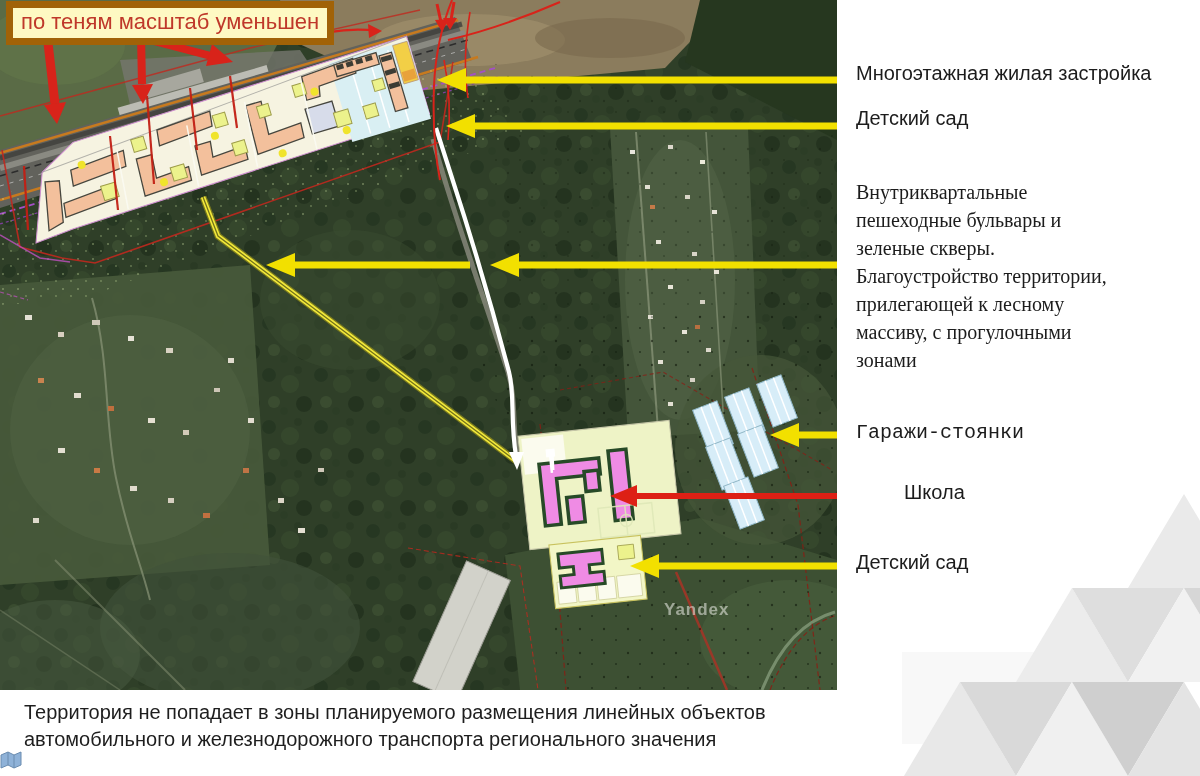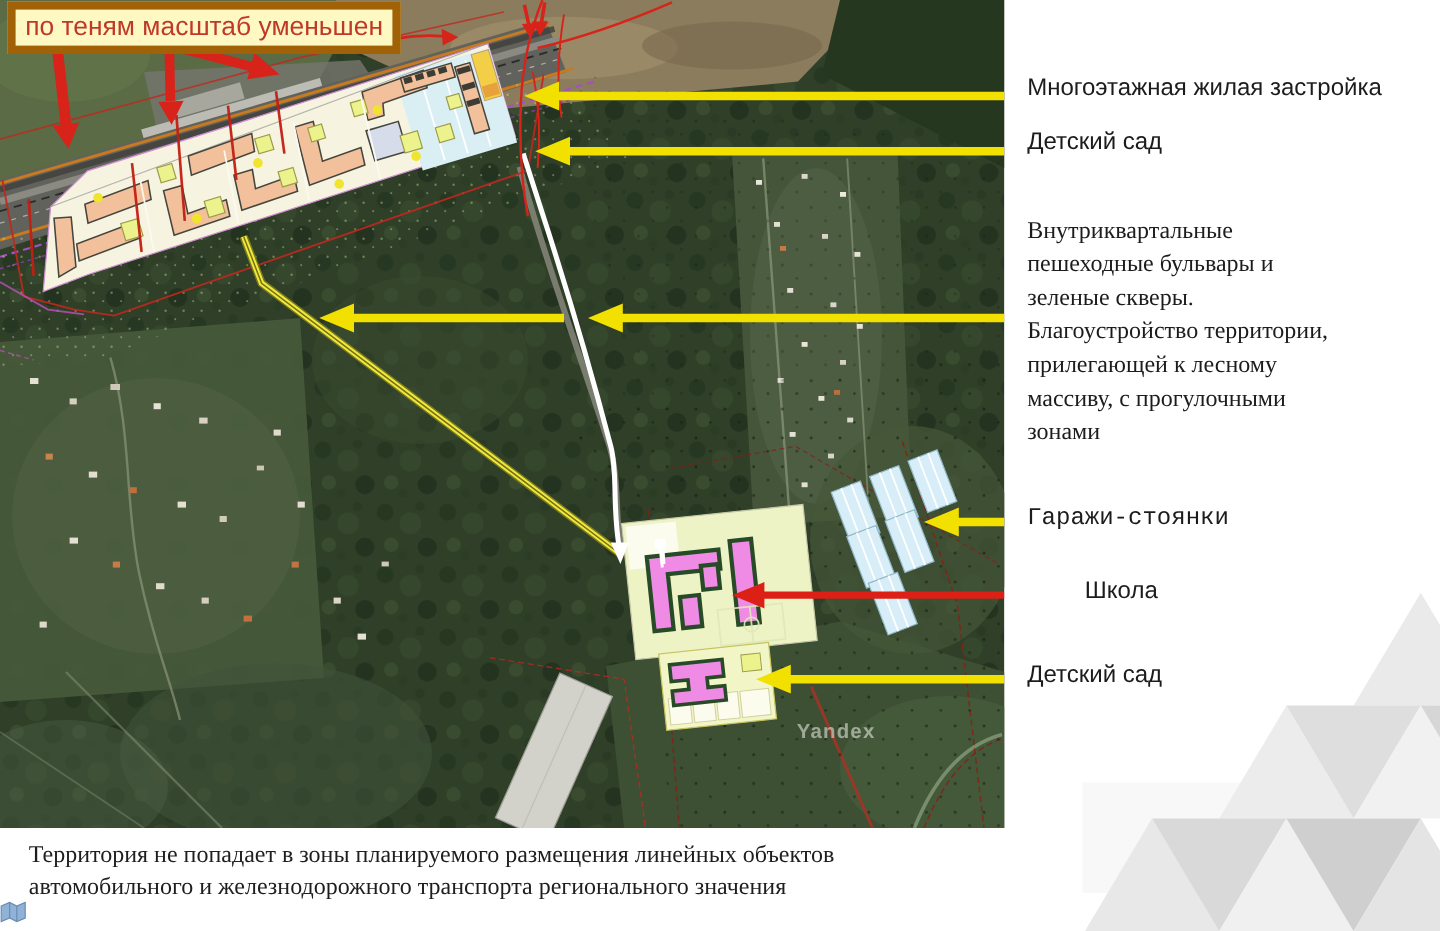--- a/index.html
+++ b/index.html
@@ -7,21 +7,21 @@
          font-family:"Liberation Sans", sans-serif;}
   .map{position:absolute;left:0;top:0;width:837px;height:690px;}
   .map svg{display:block;}
   .note{position:absolute;left:6px;top:1px;background:#fef9c3;border:7px solid #a16207;
         color:#bf382a;font-size:22px;line-height:26px;padding:1px 8px 3px 8px;white-space:nowrap;}
   .watermark{position:absolute;left:652px;top:600px;font-size:17px;letter-spacing:1px;
         color:rgba(240,240,235,0.55);font-weight:bold;margin-left:12px;}
   .lbl{position:absolute;color:#1c1c1c;font-size:20px;line-height:24px;white-space:nowrap;}
   .lbl.multi{white-space:pre-line;line-height:28px;width:345px;}
   .footer{position:absolute;left:24px;top:699px;width:880px;color:#1e1e1e;font-size:20px;
-        line-height:27px;white-space:pre-line;font-family:Liberation Serif, serif;}
+        line-height:27px;white-space:pre-line;}
   .map-ico{position:absolute;left:0px;top:750px;width:22px;height:20px;}
   .mosaic{position:absolute;left:900px;top:494px;width:300px;height:282px;}
 </style>
 </head>
 <body>
 
 <div class="slide">
 
   <div class="map">
     <svg width="837" height="690" viewBox="0 0 837 690">

